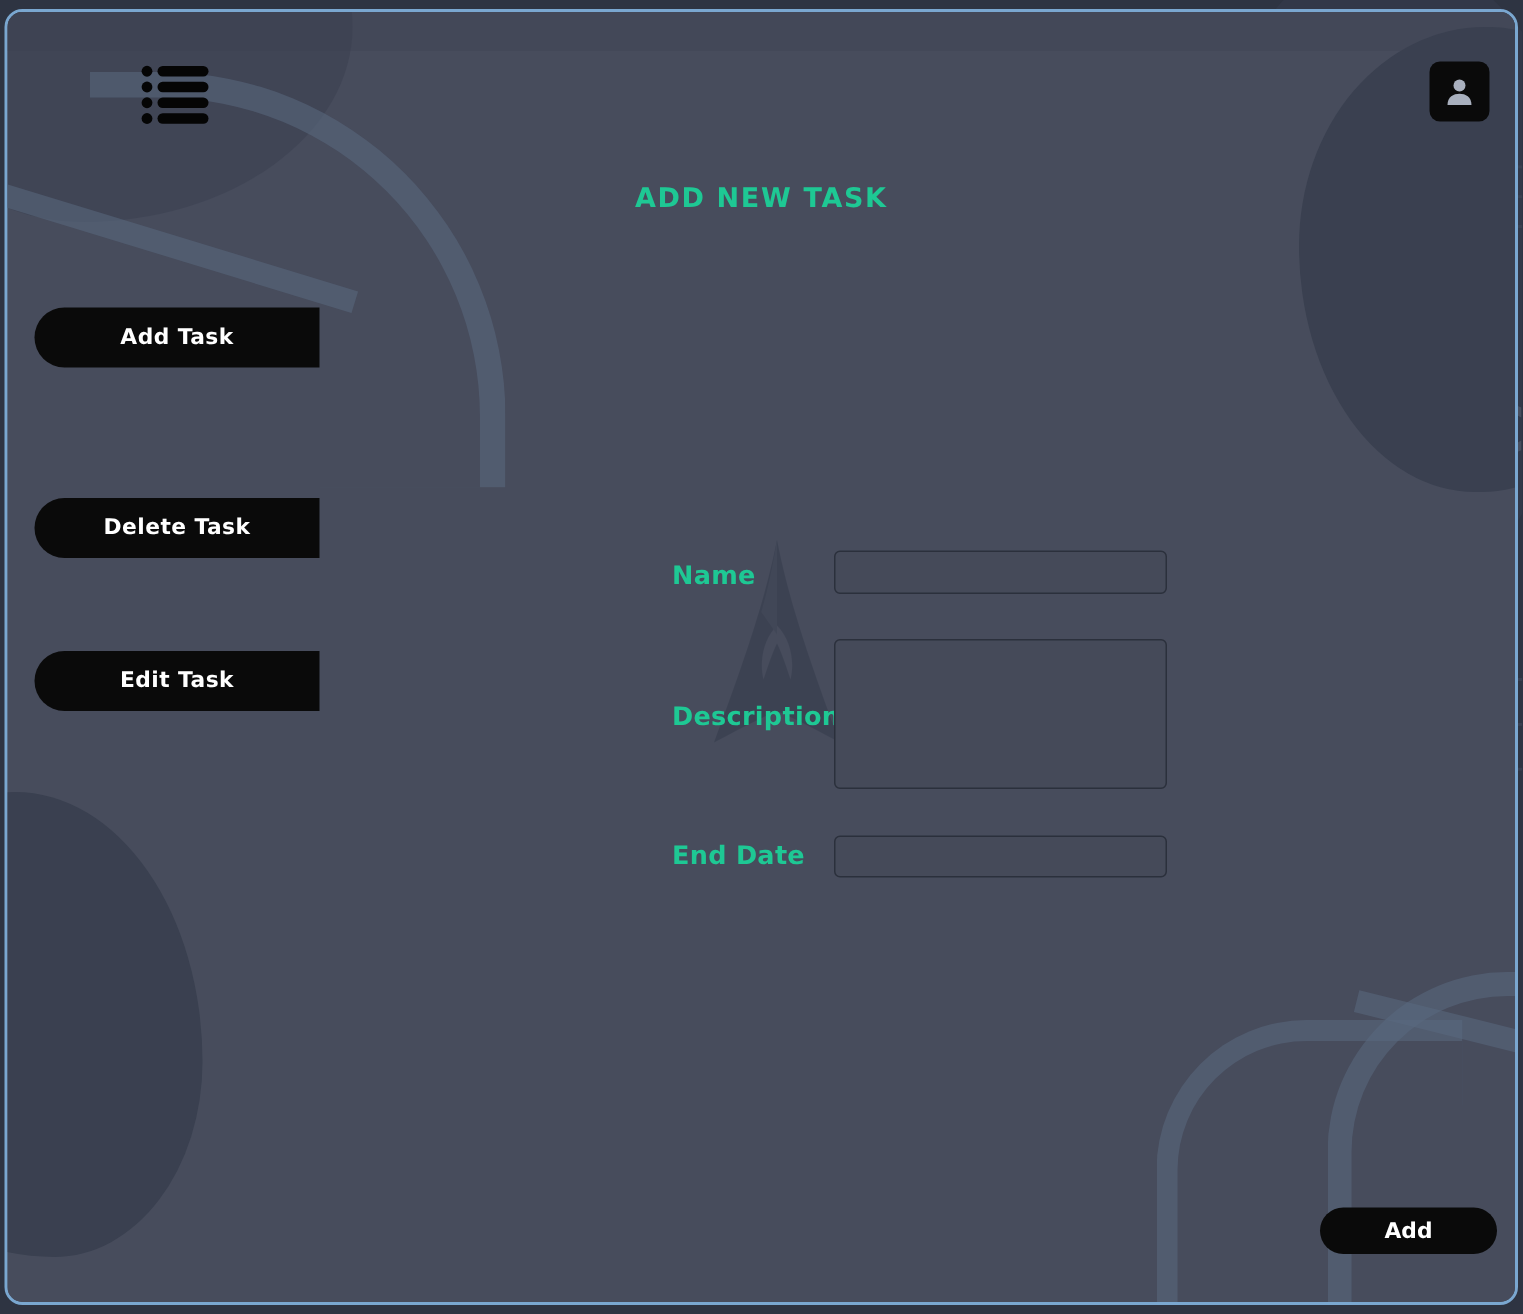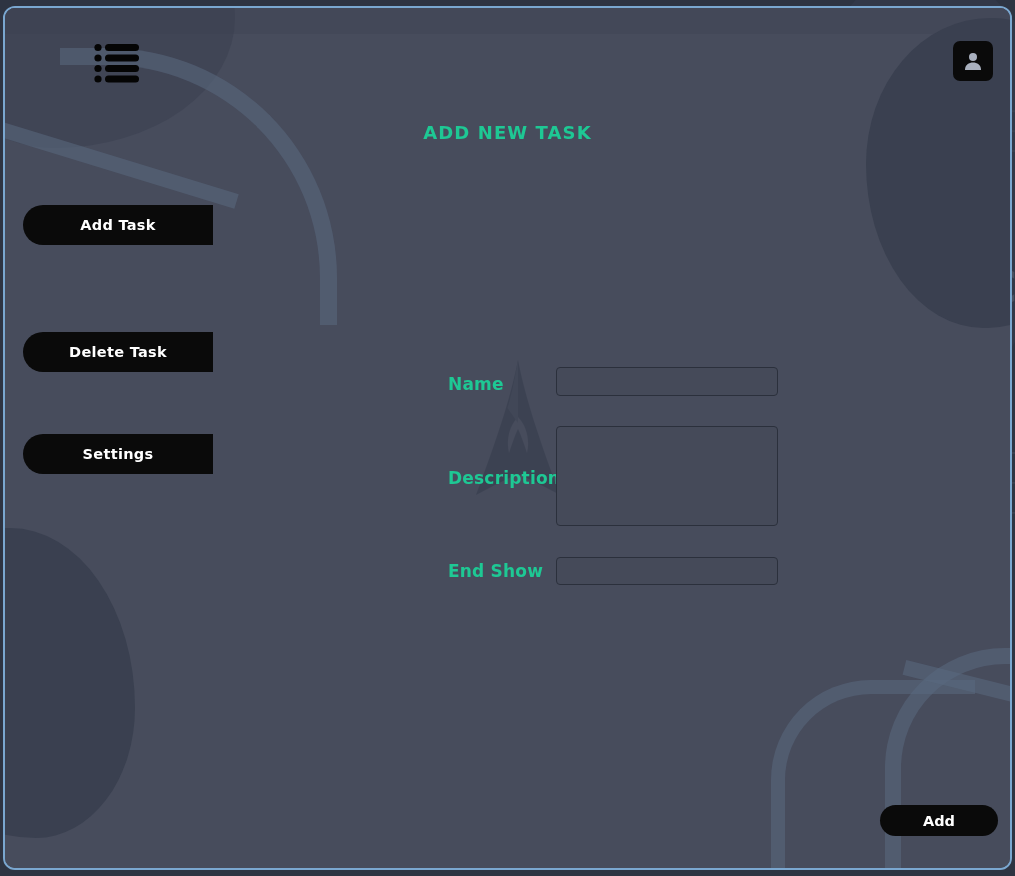--- a/index.html
+++ b/index.html
@@ -351,31 +351,31 @@
             <path d="M4 21 C4 15.5 8 13.5 12 13.5 C16 13.5 20 15.5 20 21 Z" fill="#a9b0be"></path>
           </svg>
         </div>
       </div>
 
       <div id="page-title">ADD NEW TASK</div>
 
       <div id="sidebar">
         <button class="side-btn">Add Task</button>
         <button class="side-btn">Delete Task</button>
-        <button class="side-btn">Settings</button>
+        <button class="side-btn">Edit Task</button>
       </div>
 
       <div id="form">
         <div class="field-label" id="label-name">Name</div>
         <input class="field-input" id="input-name" type="text" placeholder="" style="">
 
         <div class="field-label" id="label-desc">Description</div>
         <textarea class="field-input" id="input-desc" placeholder="" style=""></textarea>
 
-        <div class="field-label" id="label-enddate">End Show</div>
+        <div class="field-label" id="label-enddate">End Date</div>
         <input class="field-input" id="input-enddate" type="text" placeholder="" style="">
       </div>
 
       <button id="submit-btn">Add</button>
 
     </div>
   </div>
 </div>
 
 </body></html>

